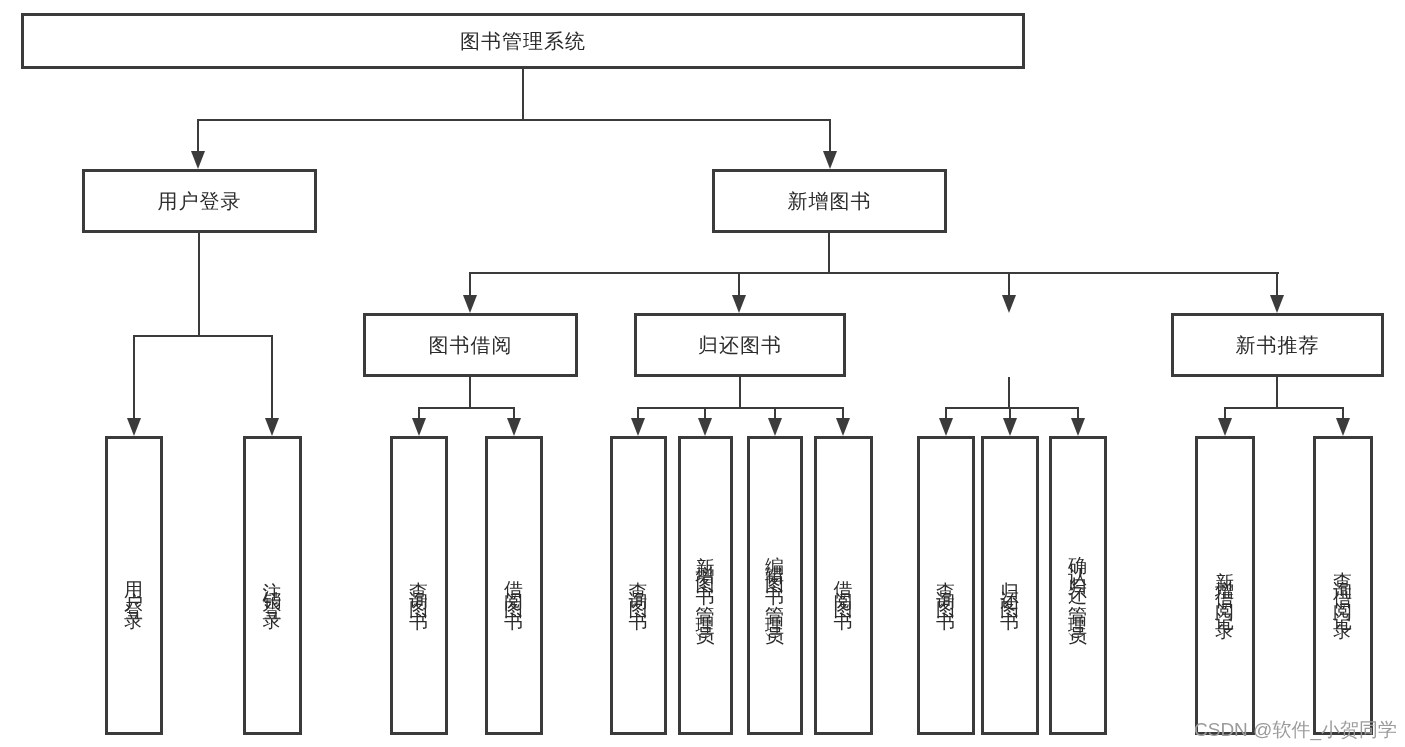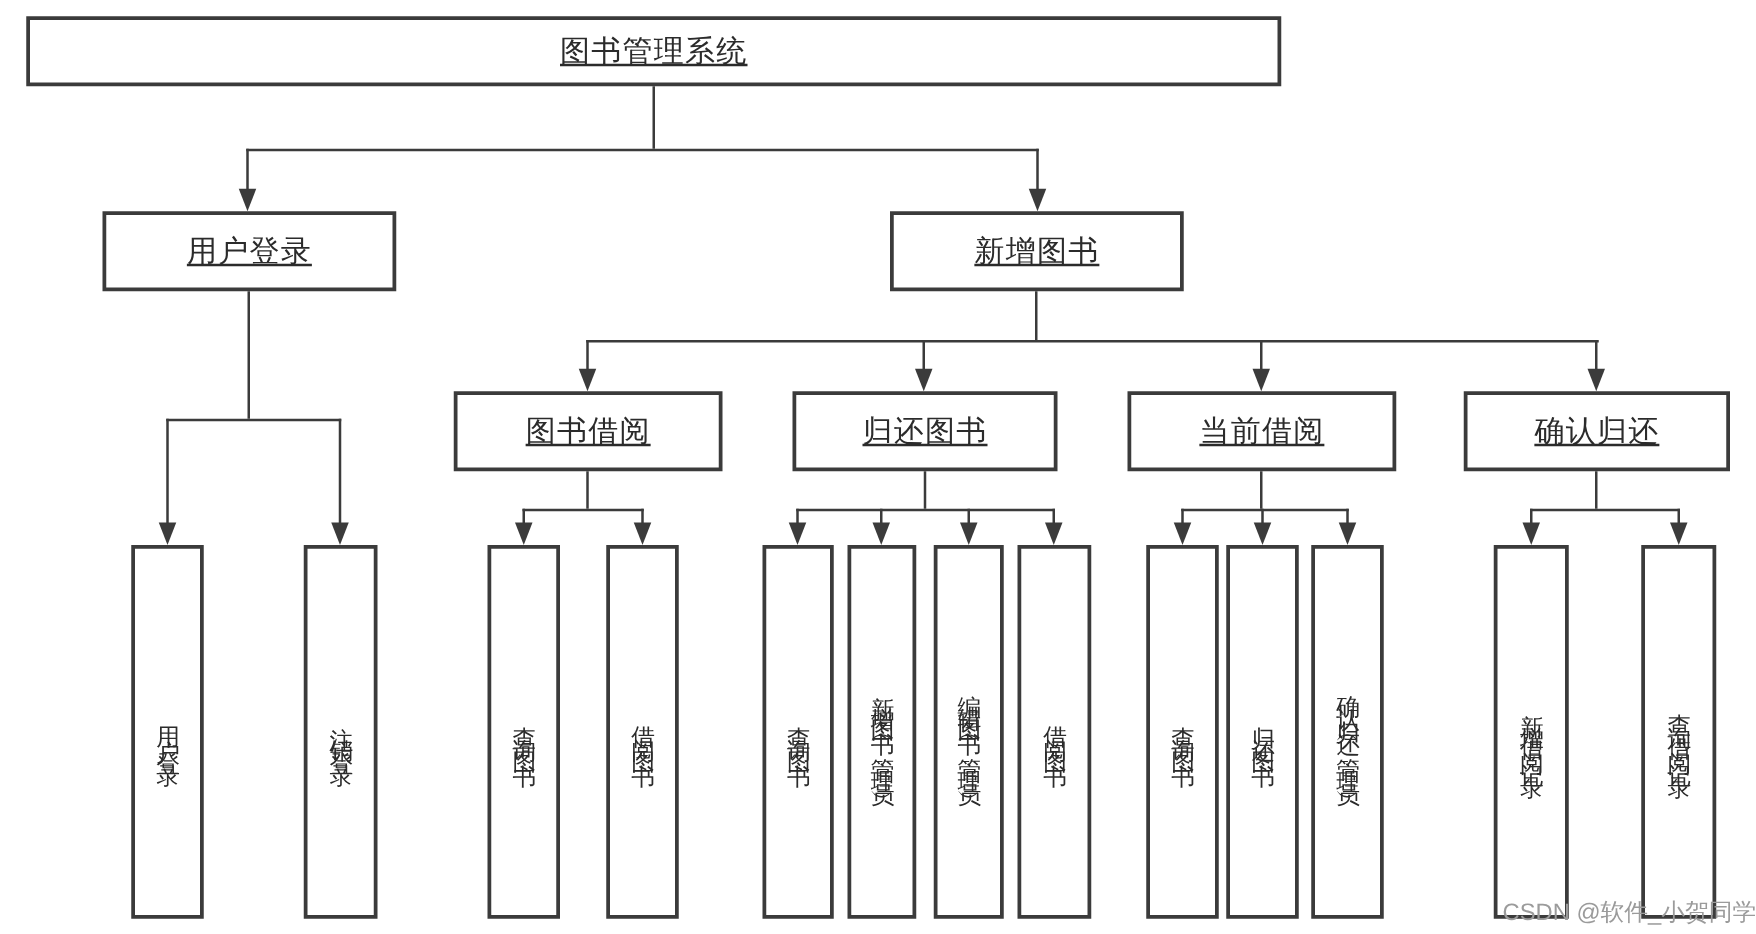--- a/index.html
+++ b/index.html
@@ -6,37 +6,37 @@
   #canvas {
     position:relative; width:1405px; height:747px; background:#ffffff;
     font-family:"Liberation Sans", sans-serif; overflow:hidden;
   }
   .box {
     position:absolute; box-sizing:border-box;
     border:3px solid #3b3b3b; background:#ffffff;
     display:flex; align-items:center; justify-content:center;
   }
   .hlabel {
-    font-size:24px; color:#2b2b2b; letter-spacing:1px; white-space:nowrap;text-decoration:underline;
+    font-size:20px; color:#2b2b2b; letter-spacing:1px; white-space:nowrap;
   }
   .leaf { top:436px; height:299px; }
   .vlabel {
     writing-mode:vertical-rl; font-size:19px; color:#2b2b2b;
     letter-spacing:10px; line-height:1; white-space:nowrap;
   }
   .vline { position:absolute; width:2px; background:#3b3b3b; }
   .hline { position:absolute; height:2px; background:#3b3b3b; }
   .arrow {
     position:absolute; width:0; height:0;
     border-left:7px solid transparent; border-right:7px solid transparent;
     border-top:18px solid #3b3b3b;
   }
   .watermark {
     position:absolute; left:1186px; top:717px; width:219px;
-    font-size:19px; color:#9b9b9b; white-space:nowrap; text-align:right;
+    font-size:19px; color:#9b9b9b; white-space:nowrap; text-align:center;
   }
 </style>
 </head>
 <body>
 
 <div id="canvas">
 
   <div class="box" style="left:21px;top:13px;width:1004px;height:56px">
     <span class="hlabel">图书管理系统</span>
   </div>
@@ -72,25 +72,22 @@
   <div class="arrow" style="left:1002px;top:295px"></div>
   <div class="vline" style="left:1276px;top:272px;height:25px"></div>
   <div class="arrow" style="left:1270px;top:295px"></div>
 
   <div class="box" style="left:363px;top:313px;width:215px;height:64px">
     <span class="hlabel">图书借阅</span>
   </div>
   <div class="box" style="left:634px;top:313px;width:212px;height:64px">
     <span class="hlabel">归还图书</span>
   </div>
-  <div class="box" style="left:902px;top:313px;width:215px;height:64px">
-    <span class="hlabel">当前借阅</span>
-  </div>
   <div class="box" style="left:1171px;top:313px;width:213px;height:64px">
-    <span class="hlabel">确认归还</span>
+    <span class="hlabel">新书推荐</span>
   </div>
 
   <div class="vline" style="left:469px;top:377px;height:30px"></div>
   <div class="hline" style="left:418px;top:407px;width:97px"></div>
   <div class="vline" style="left:418px;top:407px;height:13px"></div>
   <div class="arrow" style="left:412px;top:418px"></div>
   <div class="vline" style="left:513px;top:407px;height:13px"></div>
   <div class="arrow" style="left:507px;top:418px"></div>
 
   <div class="vline" style="left:739px;top:377px;height:30px"></div>

